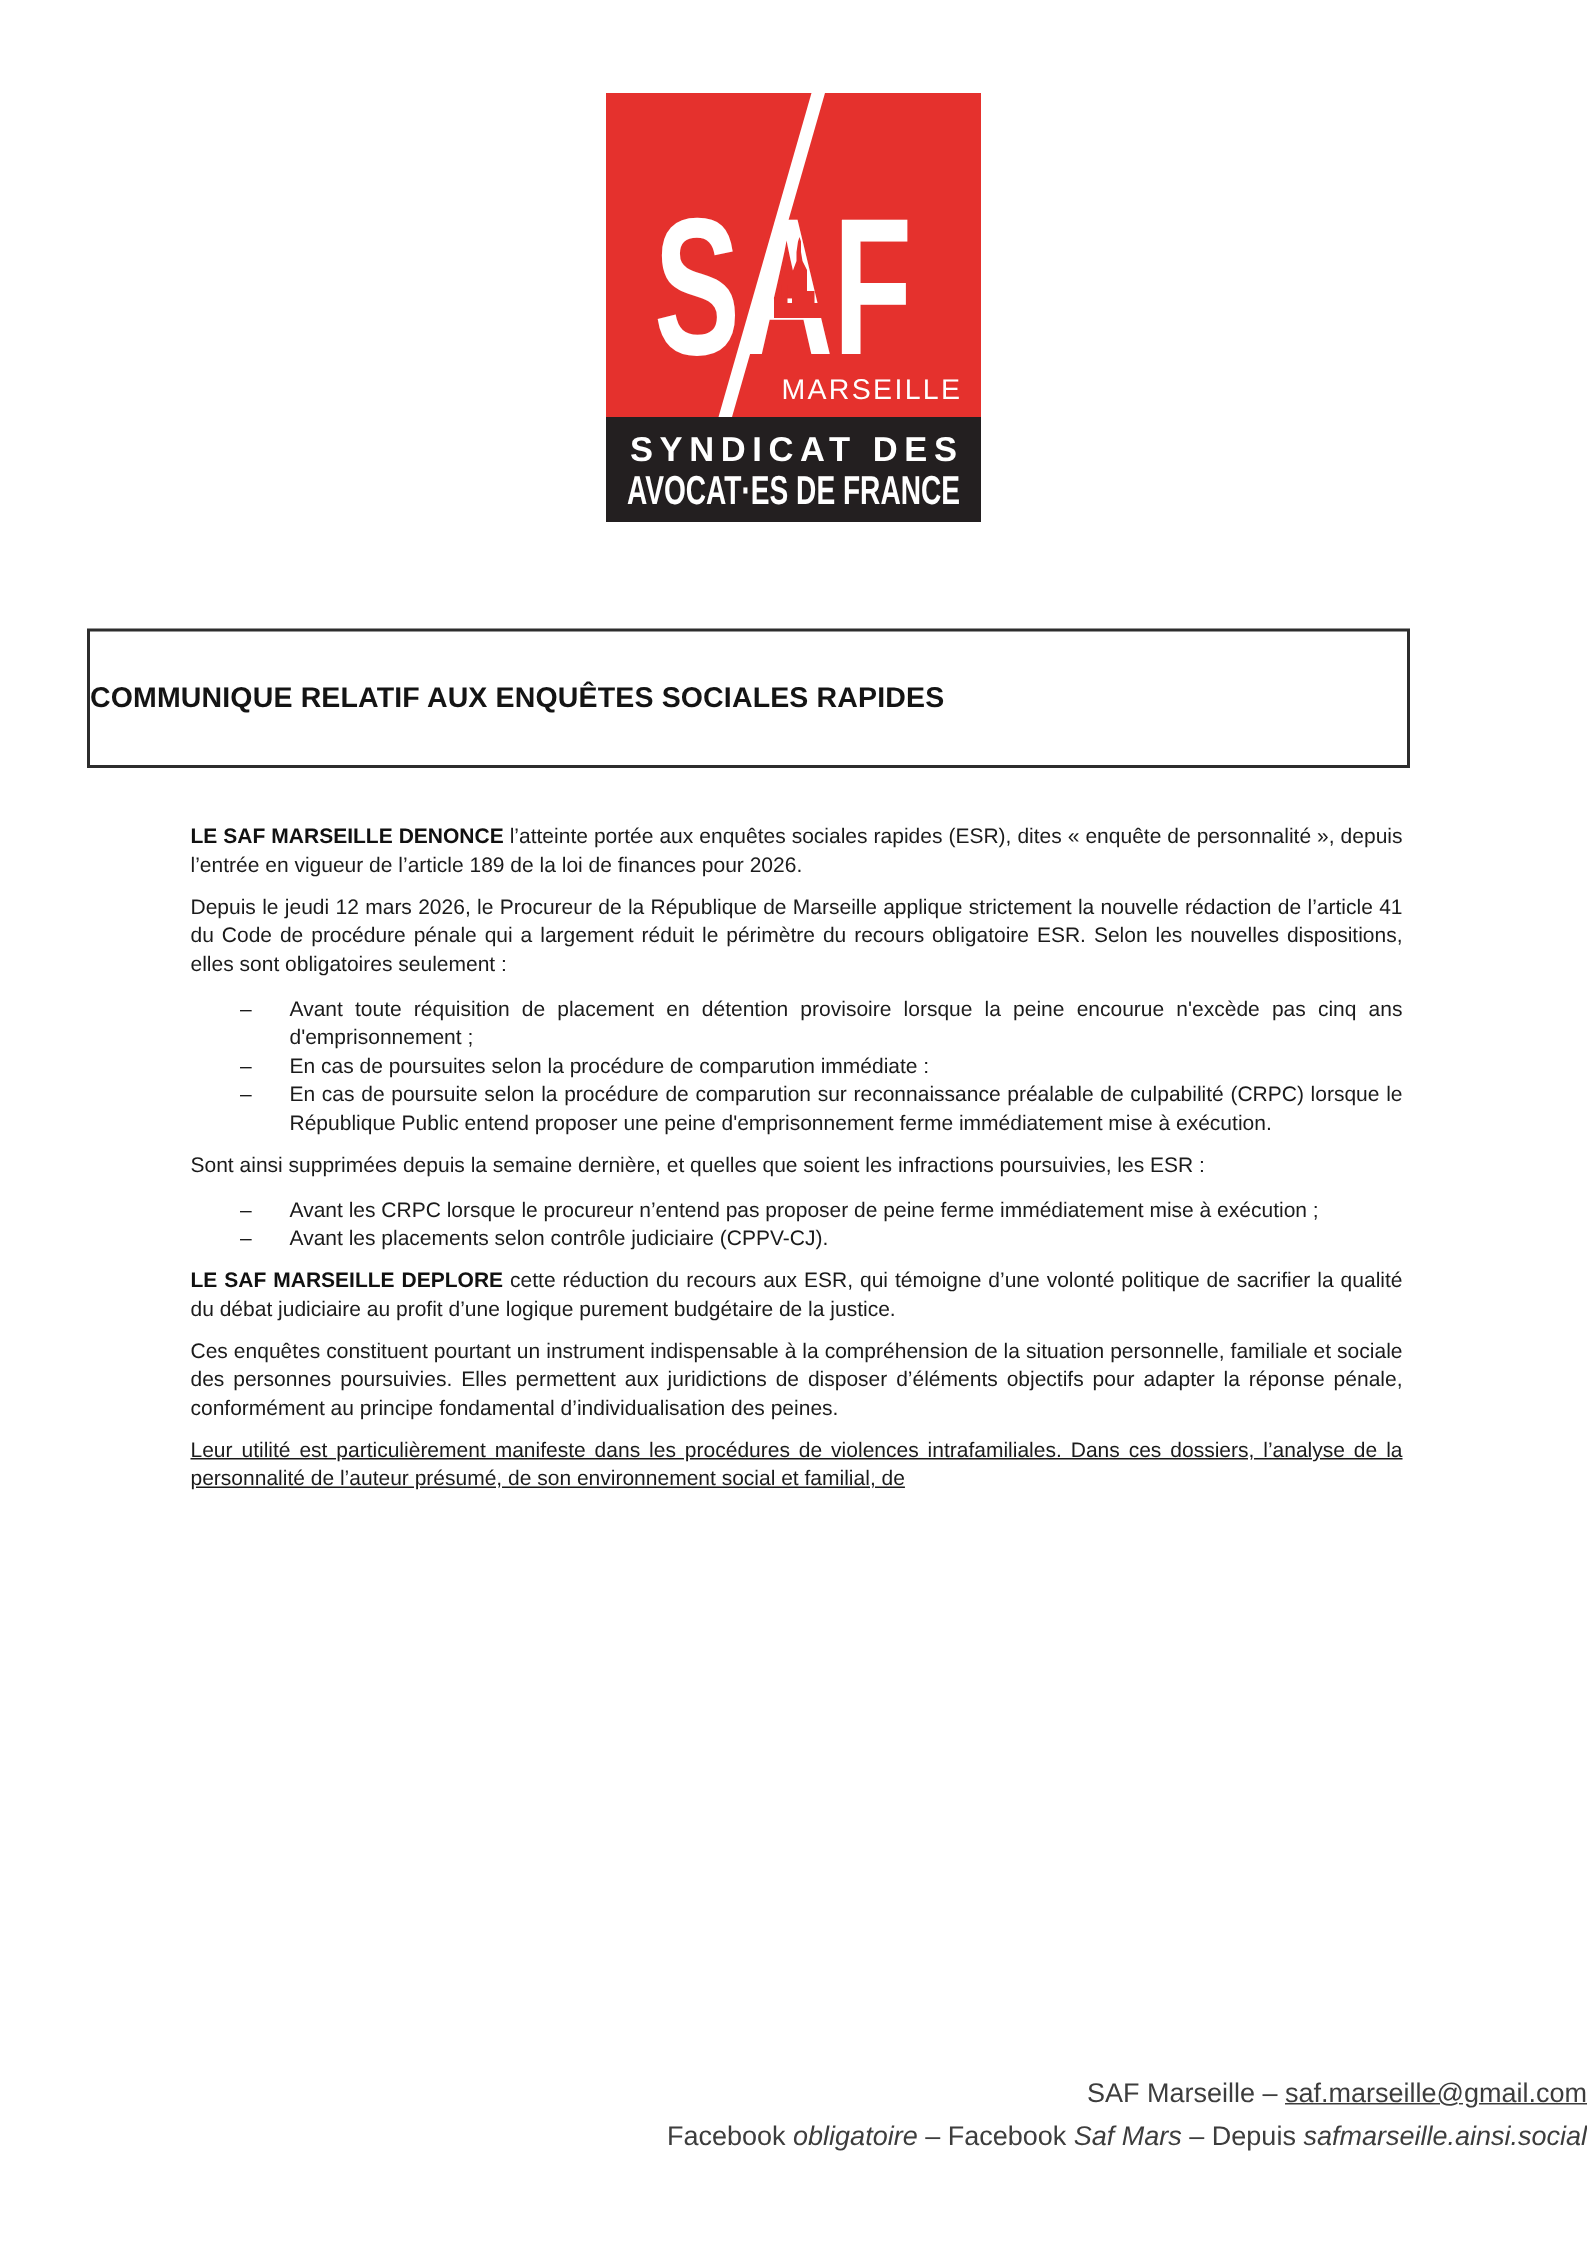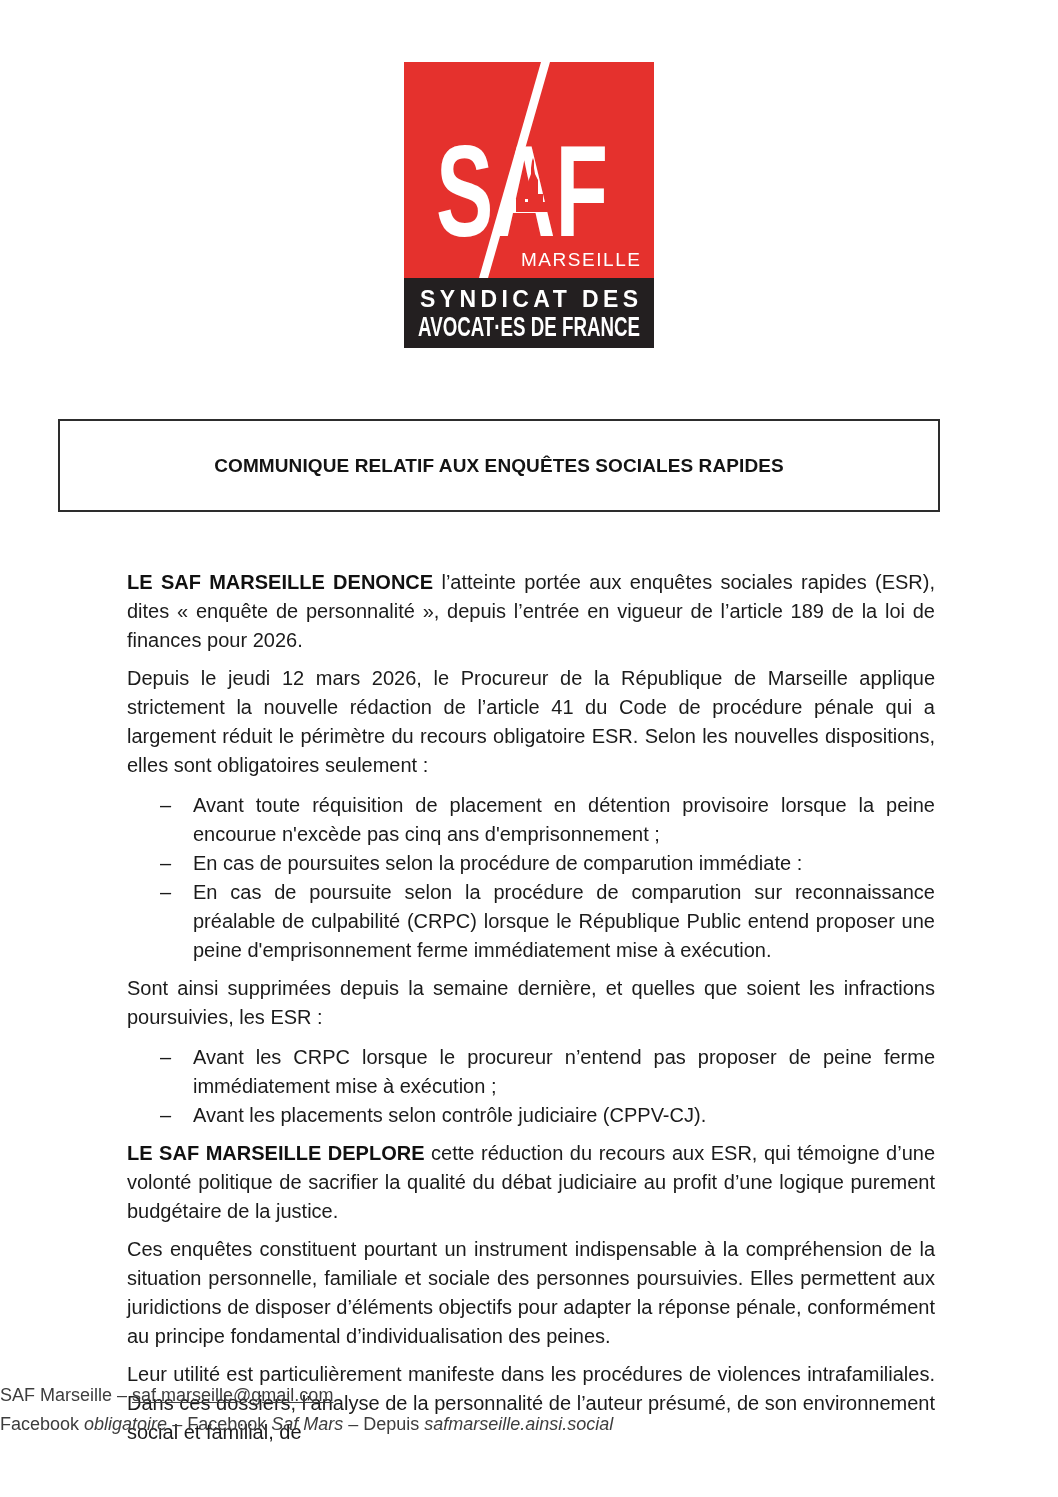--- a/index.html
+++ b/index.html
@@ -22,59 +22,59 @@
   }
   .logo-wrap svg { display: block; }
 
   
   .title-box {
     margin: 71px 118px 0 58px;
     height: 93px;
     border: 2px solid #2d2d2d;
     display: flex;
     align-items: center;
-    justify-content: center;
+    justify-content: flex-start;
     background: #ffffff;
   }
   .title-box h1 {
     font-size: 19px;
     font-weight: bold;
     color: #141414;
     letter-spacing: 0.1px;
     text-align: center;
   }
 
   
   main {
-    margin: 56px 123px 0 127px;
-    font-size: 20px;
-    line-height: 29px;
+    margin: 36px 123px 0 127px;
+    font-size: 14px;
+    line-height: 19px;
     color: #1b1b1b;
     text-align: justify;
   }
   main p { margin: 0 0 9px 0; }
-  main p:last-child { margin-bottom: 0; }
+  main p:last-child { margin-bottom: 0; text-decoration: underline; }
   strong.lead { font-weight: bold; color: #111; }
 
   .doc-list { margin: 11px 0 9px 0; }
   .li { display: flex; }
   .li-marker {
     flex: 0 0 33px;
     margin-left: 33px;
     color: #1b1b1b;
   }
   .li-text { flex: 1; text-align: justify; }
 
   
   footer {
     position: absolute;
     left: 0;
     right: 0;
     bottom: 58px;
-    text-align: left;
+    text-align: right;
     font-size: 18px;
     line-height: 29px;
     color: #3d3d3d;
   }
   footer .flink {
     color: #3d3d3d;
     text-decoration: underline;
     cursor: pointer;
   }
   footer em { font-style: italic; }

